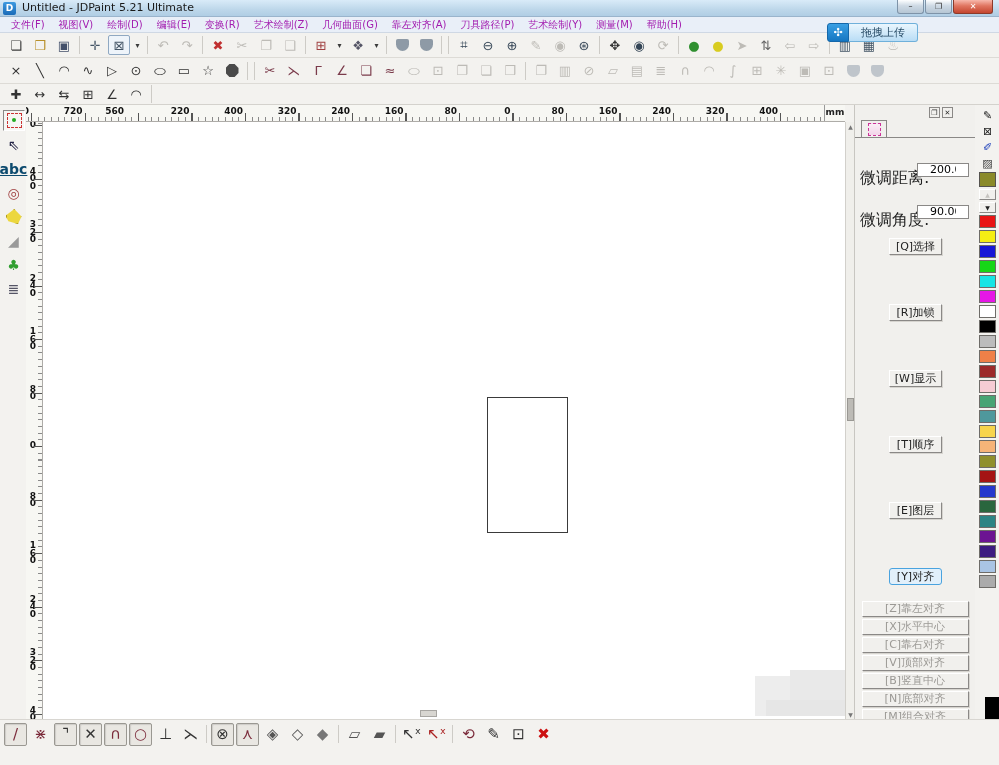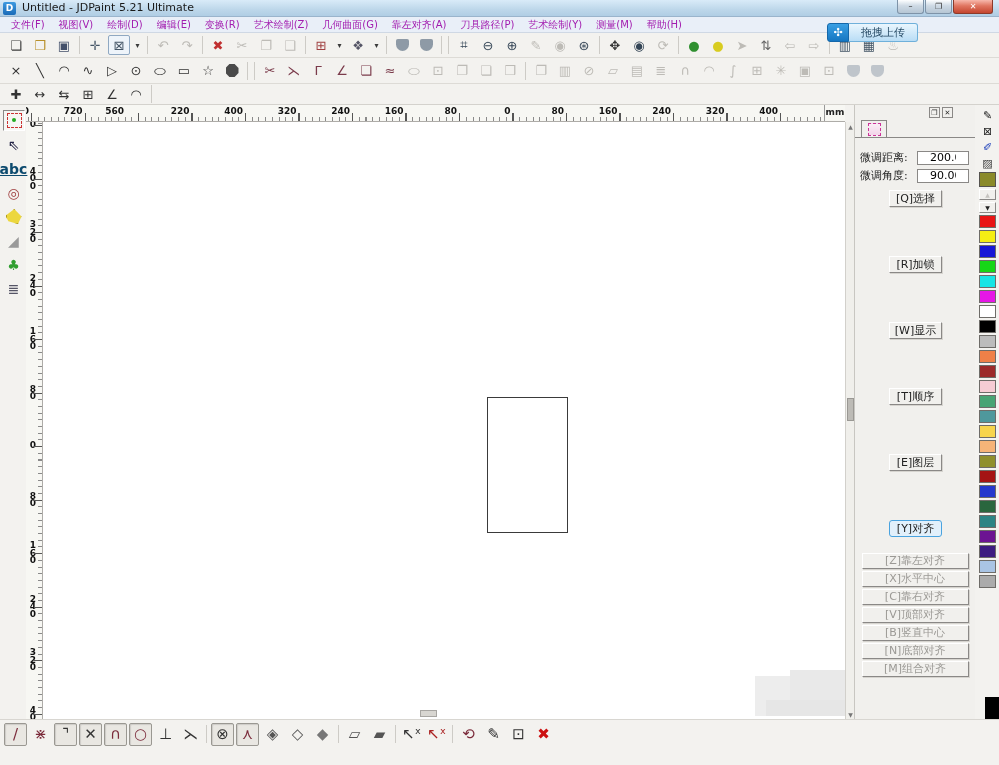--- a/index.html
+++ b/index.html
@@ -106,21 +106,21 @@
 
   
   .panel{position:absolute;left:854px;top:105px;width:121px;height:614px;background:#f1f0ed;
     border-left:1px solid #c8c6c1;}
   .panel-headbtn{position:absolute;top:2px;width:11px;height:11px;border:1px solid #8a8886;
     background:#f1f0ed;font-size:7px;display:flex;align-items:center;justify-content:center;color:#333;}
   .panel-tab{position:absolute;left:6px;top:15px;width:26px;height:18px;border:1px solid #8a8886;
     border-bottom:none;background:#f1f0ed;display:flex;align-items:center;justify-content:center;}
   .panel-body{position:absolute;left:0;right:0;top:32px;border-top:1px solid #8a8886;padding-top:9px;}
   .field-row{display:flex;align-items:center;margin:3px 3px 3px 5px;}
-  .field-label{width:57px;font-size:11px;color:#222;white-space:nowrap;}
+  .field-label{width:57px;font-size:16px;color:#222;white-space:nowrap;margin-top:18px;}
   .field-input{width:52px;height:14px;font-size:11px;border:1px solid #8a8886;background:#fff;
     padding:0 12px;font-family:"DejaVu Sans",sans-serif;}
   .pbtn-grid{display:flex;flex-wrap:wrap;justify-content:center;margin-top:5px;width:121px;gap:46px;}
   .pbtn{width:53px;height:17px;margin:1.5px 1px;font-size:11px;line-height:15px;text-align:center;
     background:#f1f0ed;border:1px solid;border-color:#fff #8a8886 #8a8886 #fff;
     box-shadow:1px 1px 0 #d6d4cf;color:#222;white-space:nowrap;overflow:hidden;}
   .pbtn.active{border:1px solid #4aa3df;border-radius:3px;background:#e2f0fb;box-shadow:none;}
   .abtn-list{margin-top:14px;display:flex;flex-direction:column;align-items:center;}
   .abtn{width:107px;height:16px;margin:1px 0;font-size:11px;line-height:14px;text-align:center;
     background:#f1f0ed;border:1px solid;border-color:#fff #8a8886 #8a8886 #fff;

